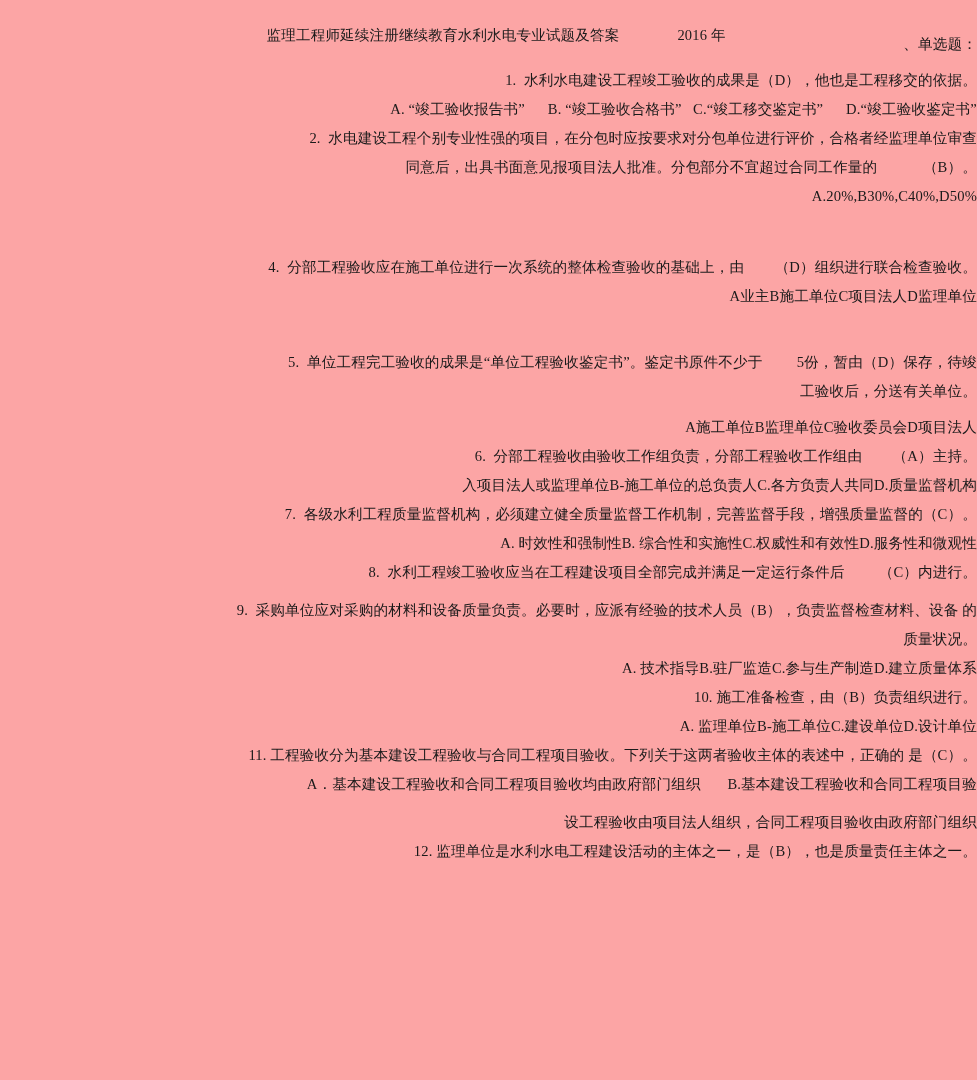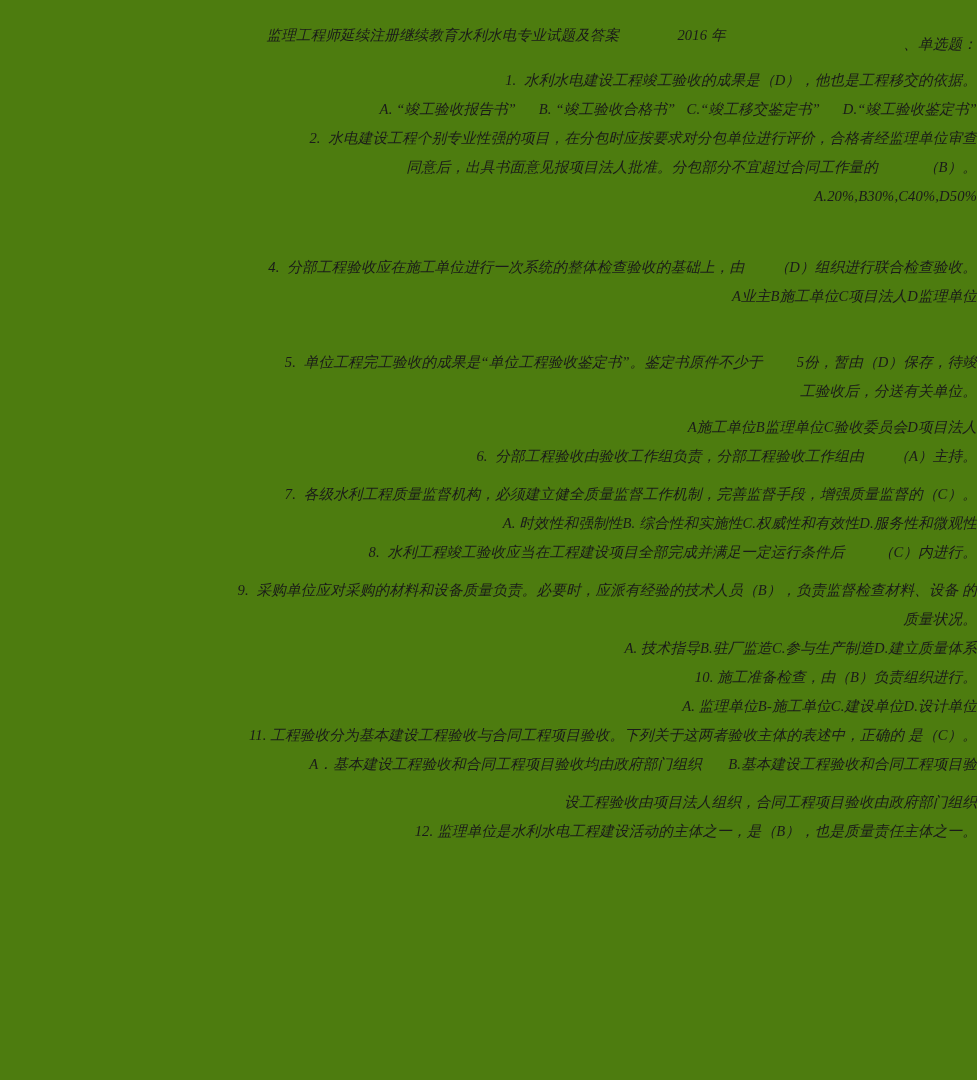--- a/index.html
+++ b/index.html
@@ -15,22 +15,21 @@
     color: #1a1a1a;
     overflow: hidden;
     position: relative;
   }
   .page {
     position: relative;
     width: 977px;
     height: 1080px;
     box-sizing: border-box;
     padding: 0;
-    background: #4d7c0f;
-    font-style: italic;
+    background: #fca5a5;
   }
 
   
   .doc-header {
     position: absolute;
     left: 0;
     top: 5px;
     width: 977px;
     text-align: center;
     font-size: 14.5px;
@@ -108,20 +107,21 @@
 
     <div class="line ind-q">5.  单位工程完工验收的成果是“单位工程验收鉴定书”。鉴定书原件不少于         5份，暂由（D）保存，待竣</div>
     <div class="gap-sm"></div>
     <div class="line ind-margin">工验收后，分送有关单位。</div>
     <div class="gap-md"></div>
     <div class="line ind-option">A施工单位B监理单位C验收委员会D项目法人</div>
     <div class="gap-sm"></div>
 
     <div class="line ind-q">6.  分部工程验收由验收工作组负责，分部工程验收工作组由        （A）主持。</div>
     <div class="gap-sm"></div>
+    <div class="line ind-option">入项目法人或监理单位B-施工单位的总负责人C.各方负责人共同D.质量监督机构</div>
     <div class="gap-sm"></div>
 
     <div class="line ind-q">7.  各级水利工程质量监督机构，必须建立健全质量监督工作机制，完善监督手段，增强质量监督的（C）。</div>
     <div class="gap-sm"></div>
     <div class="line ind-option">A. 时效性和强制性B. 综合性和实施性C.权威性和有效性D.服务性和微观性</div>
     <div class="gap-sm"></div>
 
     <div class="line ind-q">8.  水利工程竣工验收应当在工程建设项目全部完成并满足一定运行条件后         （C）内进行。</div>
     <div class="gap-sm"></div>
     <div class="gap-sm"></div>

